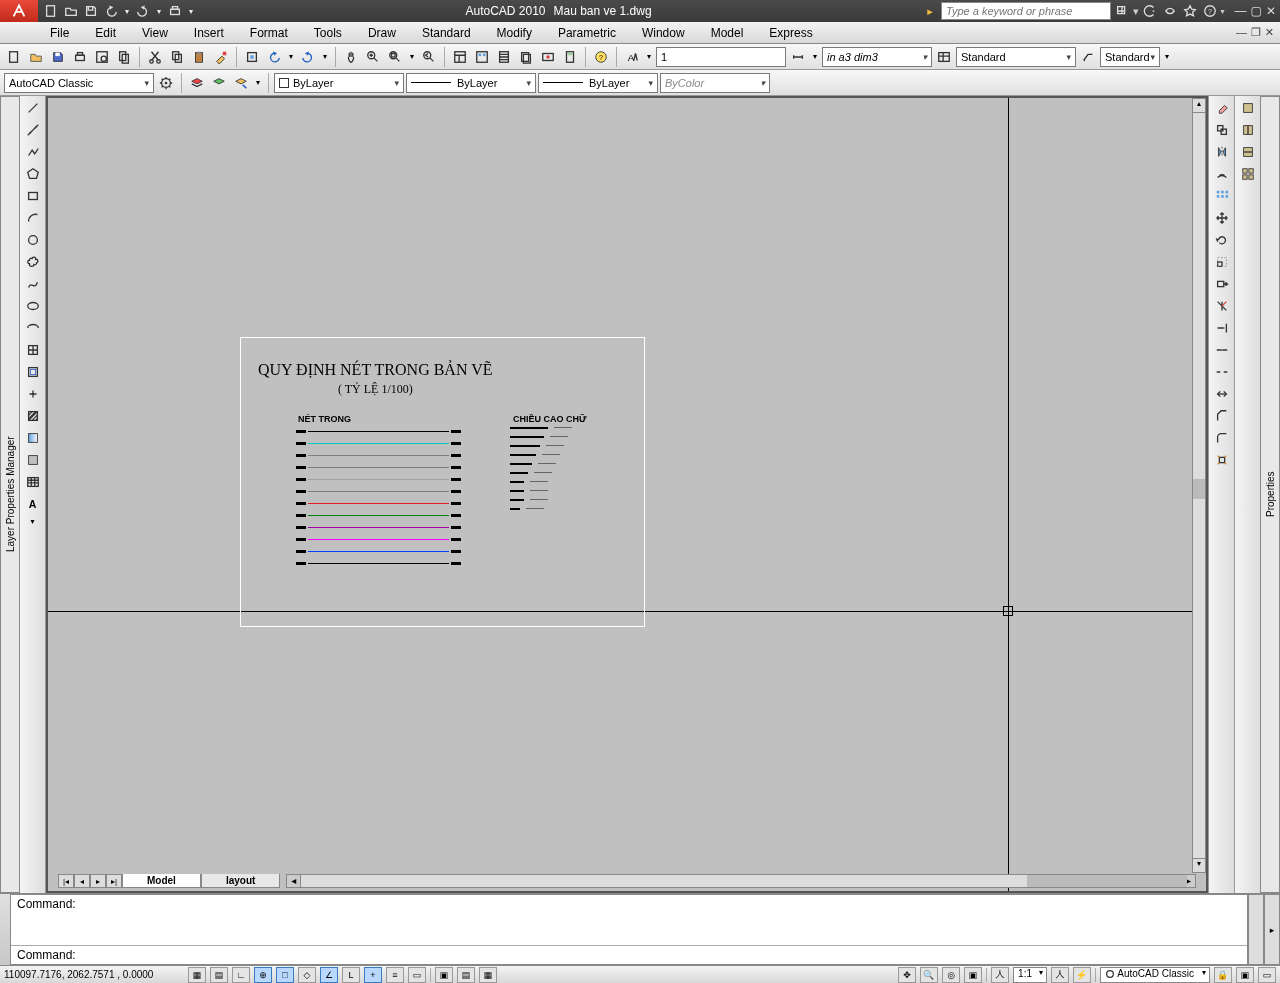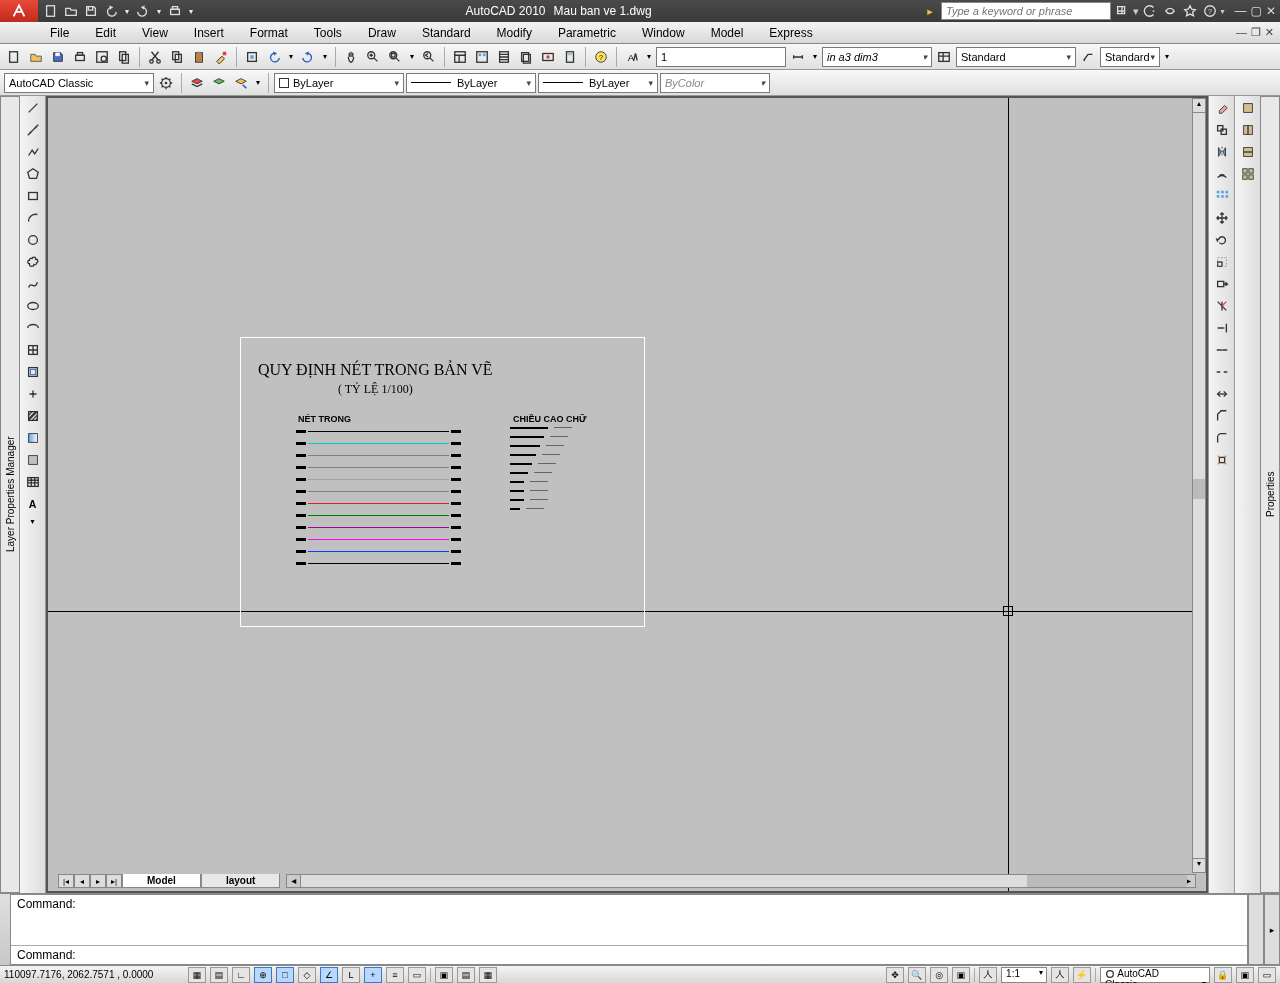--- a/index.html
+++ b/index.html
@@ -81,21 +81,21 @@
 .cmd-input-row { border-top: 1px solid #aaa; padding: 2px 6px; display: flex; align-items: center; }
 .cmd-input { flex: 1; border: none; outline: none; font-family: inherit; font-size: inherit; }
 .cmd-scroll { width: 16px; background: #ddd; border: 1px solid #888; }
 
 
 .statusbar { position: absolute; bottom: 0; left: 0; right: 0; height: 18px; background: linear-gradient(#f4f4f4,#d8d8d8); border-top: 1px solid #888; display: flex; align-items: center; font-size: 10px; padding: 0 4px; gap: 4px; }
 .statusbar .coords { width: 180px; }
 .statusbar .sbtn { width: 18px; height: 16px; background: #e4e4e4; border: 1px solid #999; display: flex; align-items: center; justify-content: center; cursor: pointer; font-size: 9px; }
 .statusbar .sbtn.on { background: #b8d8ff; border-color: #3a7ac0; }
 .statusbar .spacer { flex: 1; }
-.status-combo { height: 16px; background: #fff; border: 1px solid #888; padding: 0 26px 0 4px; position: relative; cursor: pointer; }
+.status-combo { height: 16px; background: #fff; border: 1px solid #888; padding: 0 14px 0 4px; position: relative; cursor: pointer; }
 .status-combo::after { content: "▾"; position: absolute; right: 3px; font-size: 8px; }
 
 
 svg { width: 14px; height: 14px; }
 .g-white { stroke: #ddd; fill: none; stroke-width: 1.5; }
 .g-black { stroke: #333; fill: none; stroke-width: 1.5; }
 </style>
 </head>
 <body>
 

